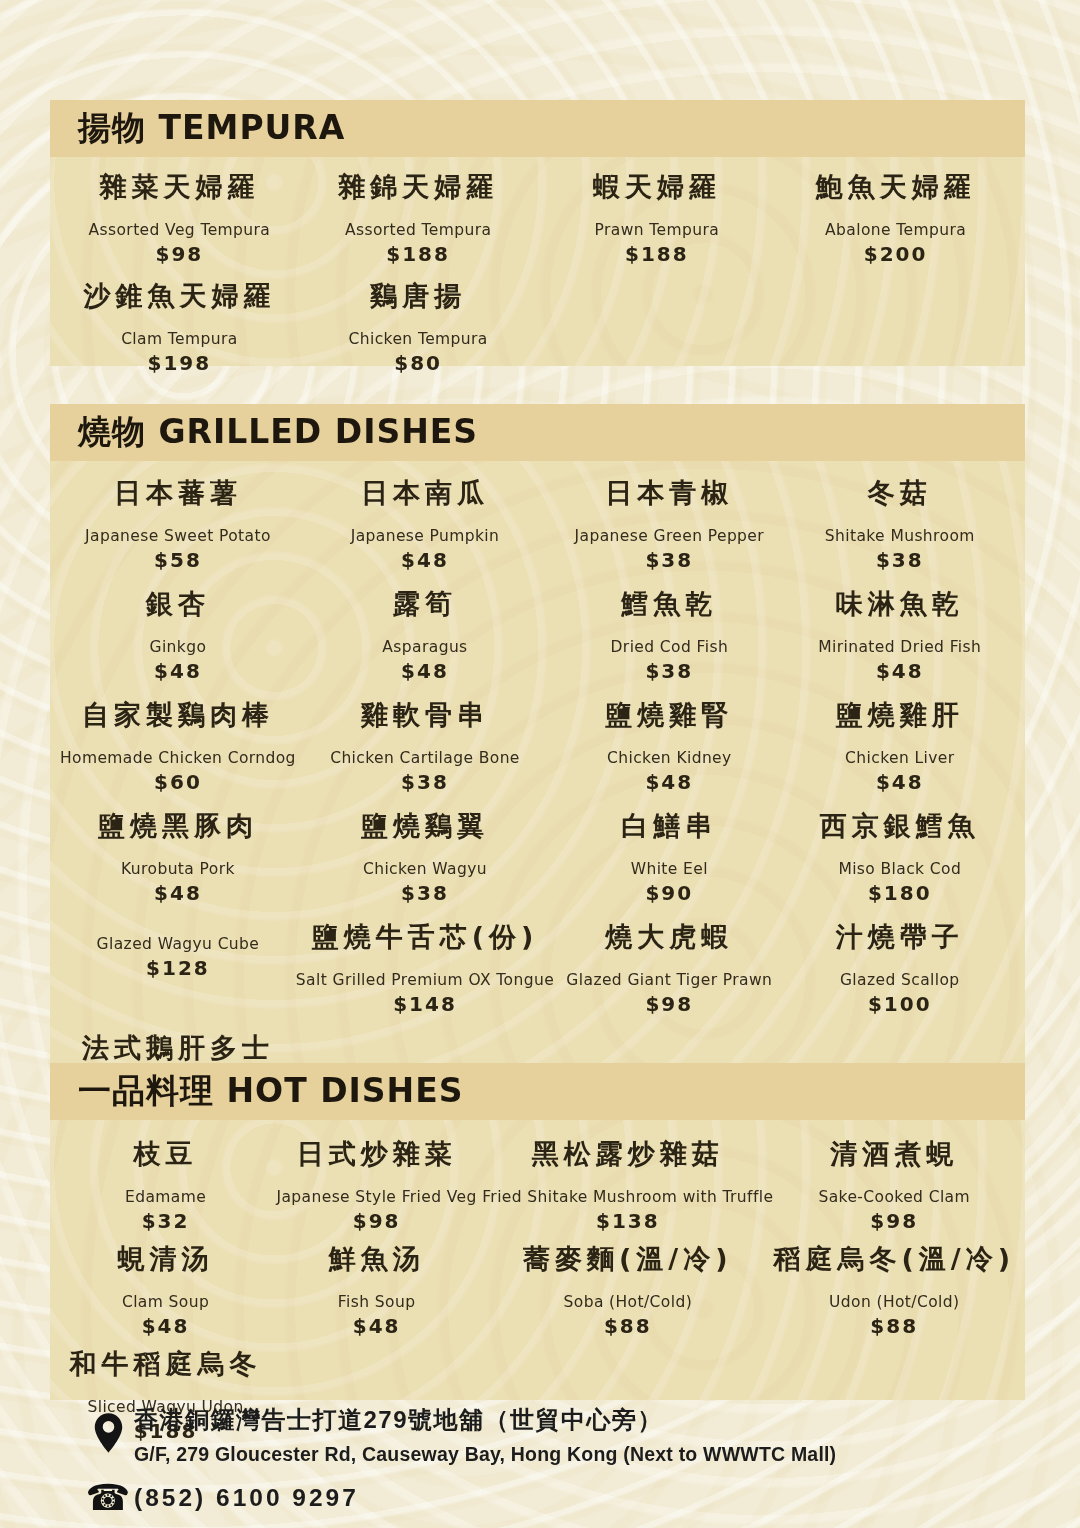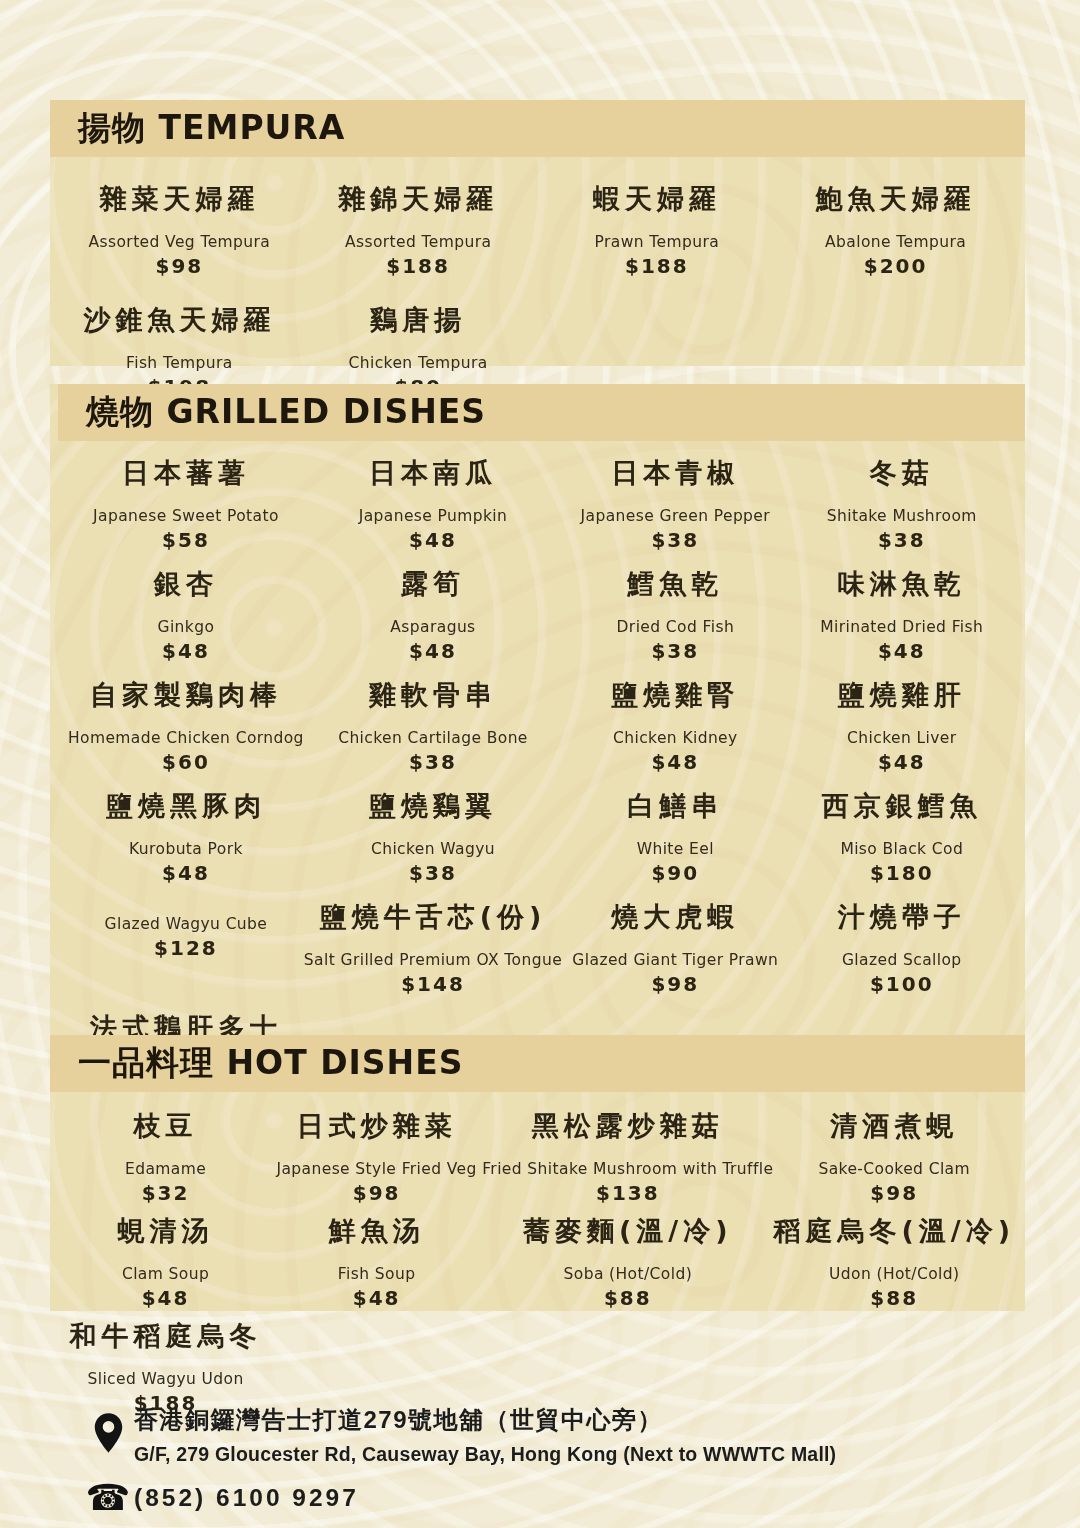--- a/index.html
+++ b/index.html
@@ -22,43 +22,43 @@
   .panel {
     position: absolute;
     left: 50px;
     width: 975px;
     background-color: #ebdfb4;
     background-image:
       repeating-radial-gradient(circle at 23% 31%, rgba(255,255,255,0.16) 0 6px, transparent 10px 44px),
       repeating-radial-gradient(circle at 67% 73%, rgba(221,201,147,0.15) 0 8px, transparent 12px 51px);
   }
   #sec-0 { top: 100px;  height: 266px; }
-  #sec-1 { top: 384px;  height: 787px; padding-left: 8px; }
-  #sec-2 { top: 1035px; height: 276px; }
+  #sec-1 { top: 404px;  height: 787px; }
+  #sec-2 { top: 1063px; height: 337px; }
   .band {
     height: 57px;
     background-color: #e6d19c;
     display: flex;
     align-items: center;
     padding-left: 28px;
   }
   .band h2 {
     font-size: 33px;
     font-weight: 800;
     letter-spacing: 1px;
     color: #1d170e;
     white-space: nowrap;
   }
   .grid {
     display: grid;
     grid-template-columns: repeat(4, 1fr);
     padding: 18px 10px 0;
     row-gap: 14px;
   }
-  #sec-0 .grid { row-gap: 24px; padding-top: 24px; }
+  #sec-0 .grid { row-gap: 12px; padding-top: 12px; }
   #sec-1 .grid {  padding-top: 14px; }
   #sec-2 .grid { row-gap: 8px; padding-top: 16px; }
   .item { text-align: center; }
   .item-name {
     font-size: 27px;
     font-weight: 600;
     letter-spacing: 5px;
     white-space: nowrap;
     color: #2b2314;
   }
@@ -145,21 +145,21 @@
           <div class="item-en">Prawn Tempura</div>
           <div class="item-price">$188</div>
         </div>
         <div class="item">
           <div class="item-name">鮑魚天婦羅</div>
           <div class="item-en">Abalone Tempura</div>
           <div class="item-price">$200</div>
         </div>
         <div class="item">
           <div class="item-name">沙錐魚天婦羅</div>
-          <div class="item-en">Fish Tempura</div>
+          <div class="item-en">Clam Tempura</div>
           <div class="item-price">$198</div>
         </div>
         <div class="item">
           <div class="item-name">鷄唐揚</div>
           <div class="item-en">Chicken Tempura</div>
           <div class="item-price">$80</div>
         </div>
       </div>
   </section>
 

